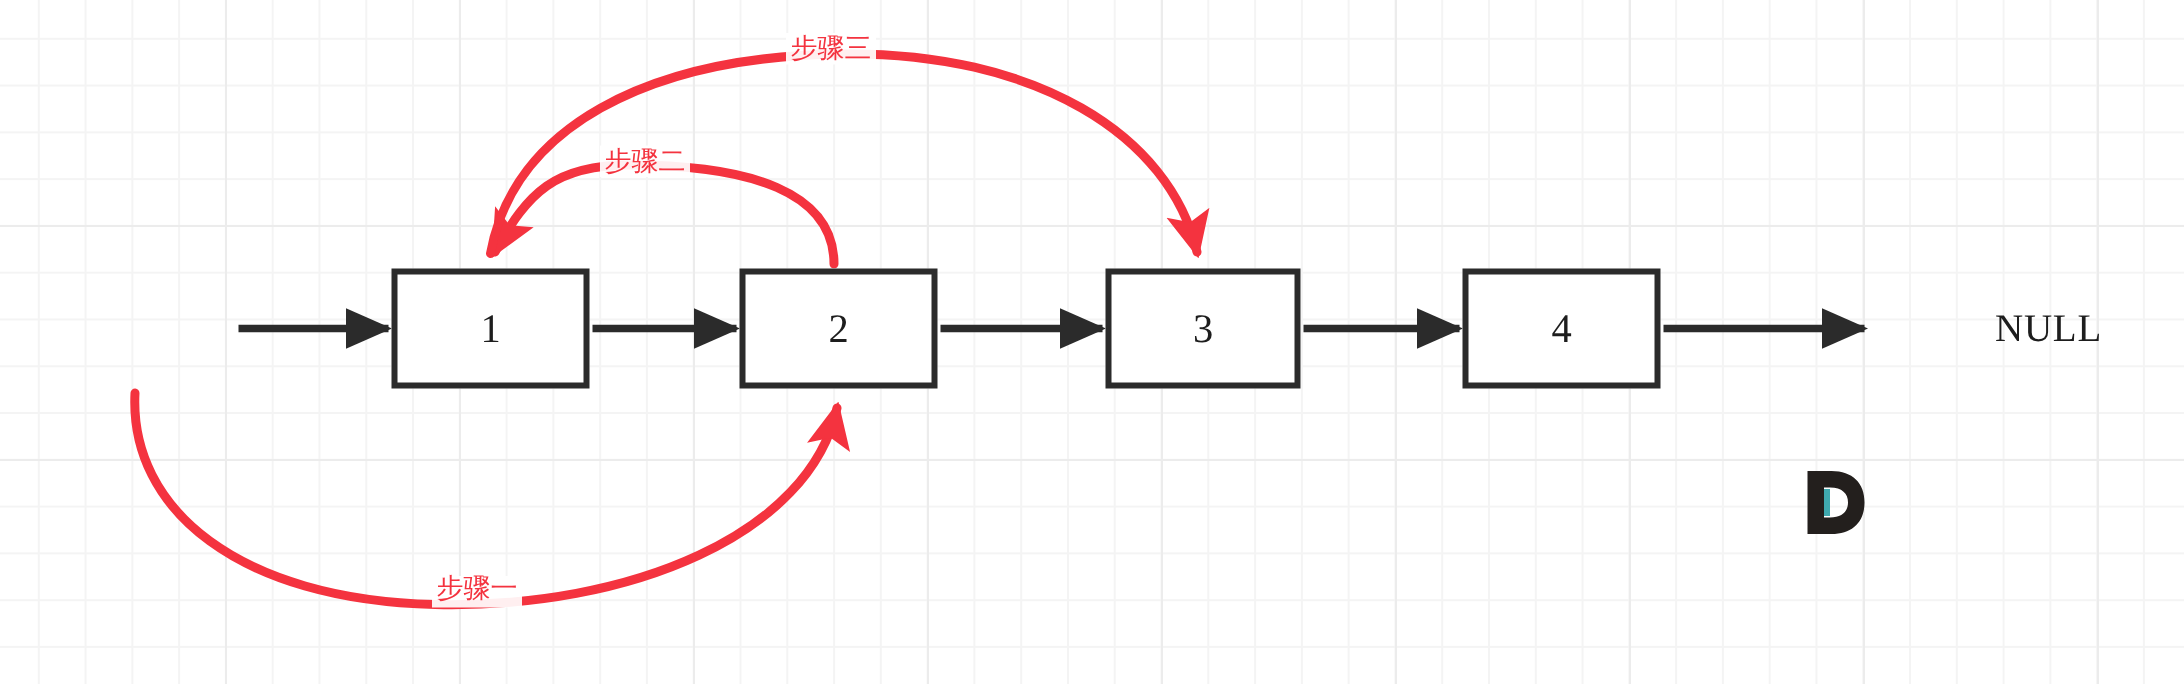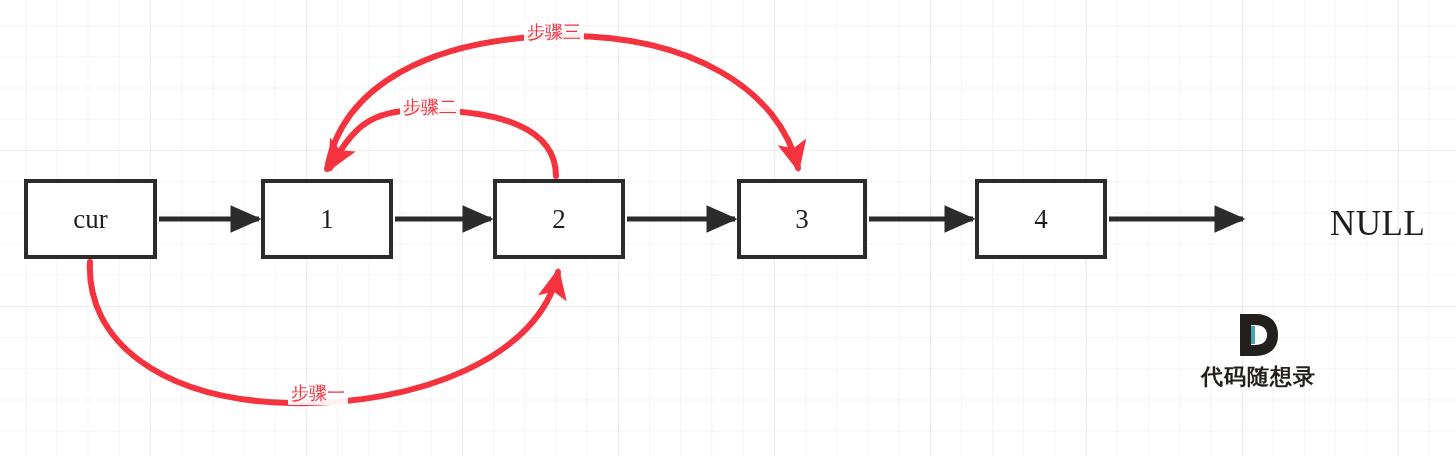--- a/index.html
+++ b/index.html
@@ -45,21 +45,21 @@
     justify-content: center;
     font-family: "Liberation Serif", "DejaVu Serif", serif;
     font-size: 27px;
     color: #1d1d1d;
     line-height: 1;
   }
 
   .null-label {
     position: absolute;
     font-family: "Liberation Serif", "DejaVu Serif", serif;
-    font-size: 35px;
+    font-size: 26px;
     color: #1d1d1d;
     letter-spacing: 0.5px;
     white-space: nowrap;
   }
 
   .step-label {
     position: absolute;
     font-family: "Liberation Serif", "DejaVu Serif", serif;
     font-size: 18px;
     color: #f4333f;
@@ -118,23 +118,20 @@
     <g stroke="#f4333f" stroke-width="6" fill="none" stroke-linecap="round" marker-end="url(#arrowRed)">
 
       <path d="M 90 262 C 86 340, 160 400, 290 403 C 420 406, 540 356, 558 272"></path>
 
       <path d="M 556 176 C 556 128, 500 110, 420 110 C 370 110, 352 128, 330 168"></path>
 
       <path d="M 327 169 C 342 86, 430 38, 560 36 C 690 34, 780 90, 798 168"></path>
     </g>
   </svg>
 
-  <div class="node-box" style="left:24px; top:179px; width:133px; height:80px;">
-    <span>cur</span>
-  </div>
 
   <div class="node-box" style="left:261px; top:179px; width:132px; height:80px;">
     <span>1</span>
   </div>
 
   <div class="node-box" style="left:493px; top:179px; width:132px; height:80px;">
     <span>2</span>
   </div>
 
   <div class="node-box" style="left:737px; top:179px; width:130px; height:80px;">
@@ -162,16 +159,15 @@
   </div>
 
   <div class="watermark" style="left:1201px; top:312px;">
     <div class="wm-logo">
       <svg viewBox="0 0 46 46" width="46" height="46">
         <rect x="9" y="14" width="10" height="18" fill="#3fa9af"></rect>
         <path d="M 4 2 L 4 44 L 20 44 C 34 44 42 36 42 23 C 42 10 34 2 20 2 Z
                  M 15 13 L 19 13 C 27 13 31 17 31 23 C 31 29 27 33 19 33 L 15 33 Z" fill="#231f1d"></path>
       </svg>
     </div>
-    <div class="wm-text">代码随想录</div>
   </div>
 
 </div>
 
 </body></html>

